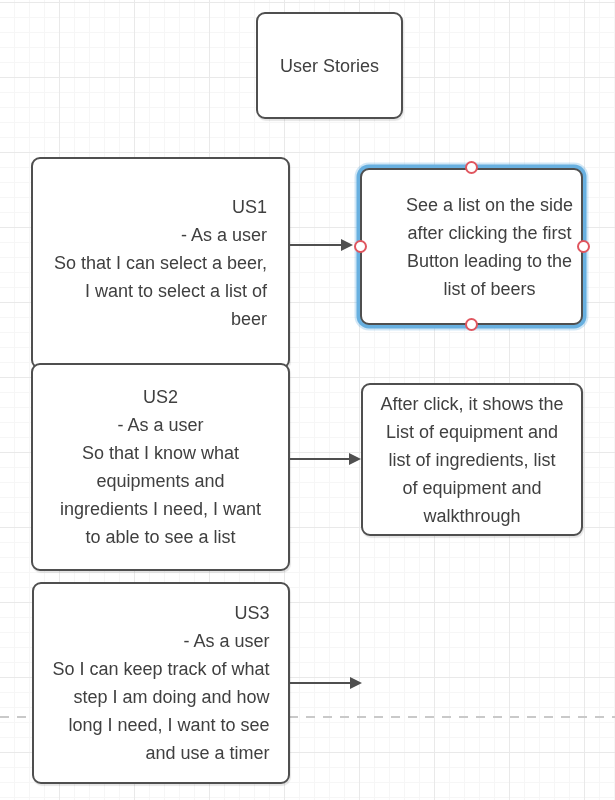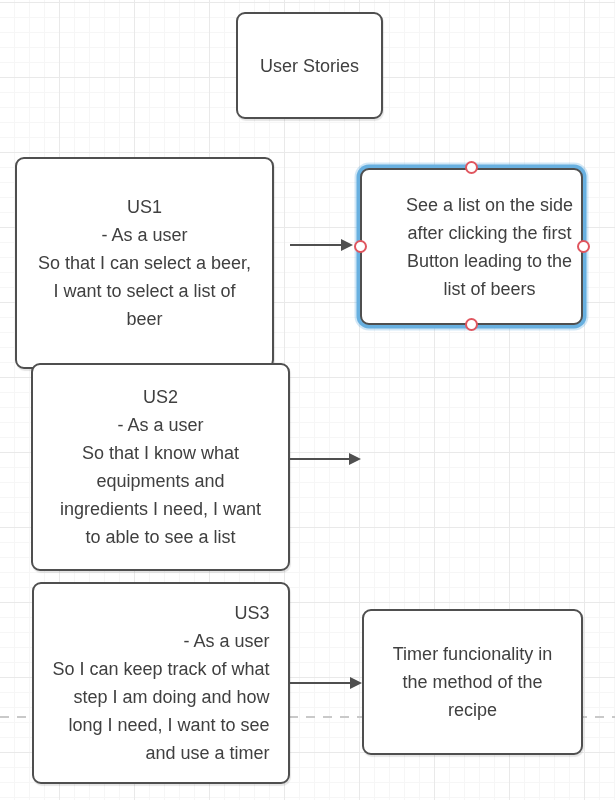--- a/index.html
+++ b/index.html
@@ -47,22 +47,22 @@
   }
   .node-text { white-space: pre; }
 
   .node.selected {
     box-shadow:
       0 0 0 3.5px #68b0e0,
       0 0 0 5.5px rgba(104,176,224,0.30),
       1px 2px 1px rgba(0,0,0,0.10);
   }
 
-  .node-title    { left: 236px; top: 12px;  width: 147px; height: 107px; }
-  .node-story1   { left: 15px;  top: 157px; width: 259px; height: 212px; }
+  .node-title    { left: 256px; top: 12px;  width: 147px; height: 107px; }
+  .node-story1   { left: 31px;  top: 157px; width: 259px; height: 212px; text-align: right; }
   .node-outcome1 { left: 360px; top: 168px; width: 223px; height: 157px; padding-left: 36px; }
   .node-story2   { left: 31px;  top: 355px; width: 259px; height: 208px; margin-top: 8px; }
   .node-outcome2 { left: 361px; top: 383px; width: 222px; height: 153px; }
   .node-story3   { left: 32px;  top: 582px; width: 258px; height: 202px; text-align: right; }
   .node-outcome3 { left: 362px; top: 609px; width: 221px; height: 146px; }
 
   .arrow-line {
     position: absolute;
     height: 2px;
     background: #4f4f4f;
@@ -127,30 +127,32 @@
   <div class="node node-story2">
     <span class="node-text">US2
 - As a user
 So that I know what
 equipments and
 ingredients I need, I want
 to able to see a list</span>
   </div>
   <div class="arrow-line a2-line"></div>
   <div class="arrow-head a2-head"></div>
+  <div class="node node-outcome2">
+    <span class="node-text">After click, it shows the
+List of equipment and
+list of ingredients, list
+of equipment and
+walkthrough</span>
+  </div>
 
   <div class="node node-story3">
     <span class="node-text">US3
 - As a user
 So I can keep track of what
 step I am doing and how
 long I need, I want to see
 and use a timer</span>
   </div>
   <div class="arrow-line a3-line"></div>
   <div class="arrow-head a3-head"></div>
-  <div class="node node-outcome3">
-    <span class="node-text">Timer funcionality in
-the method of the
-recipe</span>
-  </div>
 
 </div>
 
 </body></html>

